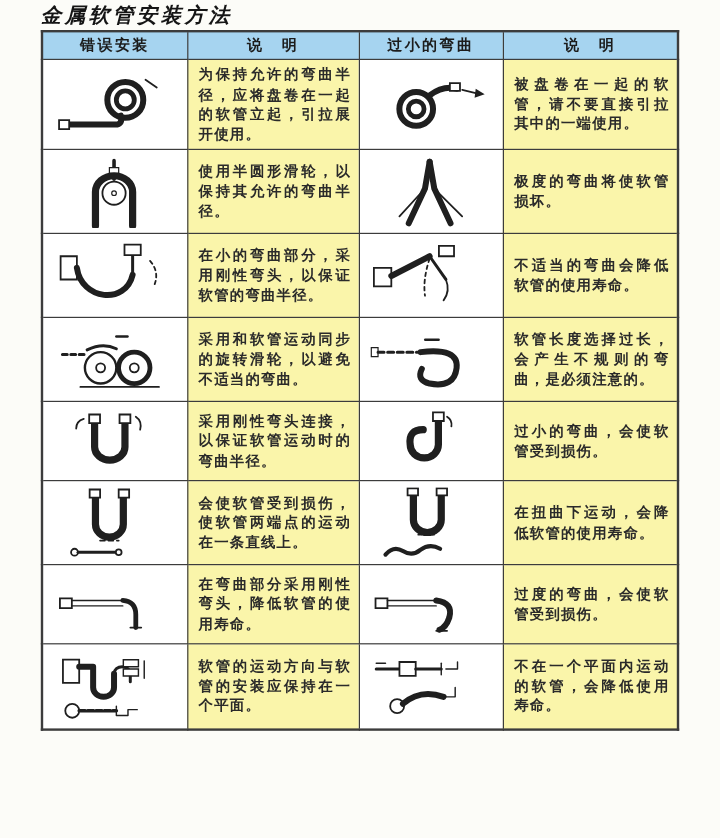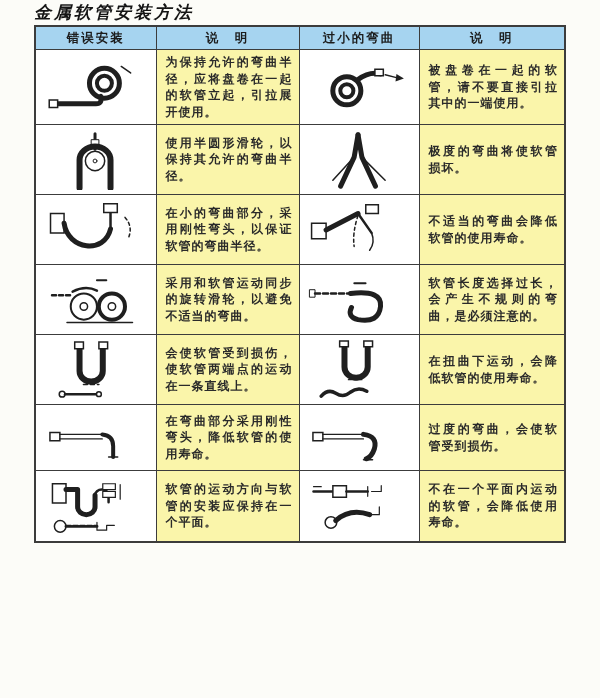--- a/index.html
+++ b/index.html
@@ -175,20 +175,44 @@
           <path class="s" d="M8 24 H46" stroke-width="2.5" stroke-dasharray="5 3"></path>
           <path class="s" d="M50 13 h12" stroke-width="2"></path>
           <path class="s" d="M46 24 Q80 20 78 38 Q76 56 54 52 Q42 49 47 39" stroke-width="5"></path>
         </svg>
       </td>
       <td class="note">
         <span>软管长度选择过长，会产生不规则的弯曲，是必须注意的。</span>
       </td>
     </tr>
 
+    <tr style="height:66px">
+      <td class="ill">
+        <svg class="draw" width="108" height="56" viewBox="0 0 110 62">
+          <path class="s" d="M36 14 V36 A14 12 0 0 0 64 36 V14" stroke-width="6"></path>
+          <rect class="f" x="31" y="6" width="10" height="8" stroke-width="1.5"></rect>
+          <rect class="f" x="59" y="6" width="10" height="8" stroke-width="1.5"></rect>
+          <path class="s" d="M26 10 q-7 2 -7 9" stroke-width="1.5"></path>
+          <path class="s" d="M74 8 q6 4 4 12" stroke-width="1.5"></path>
+        </svg>
+      </td>
+      <td class="note">
+        <span>采用刚性弯头连接，以保证软管运动时的弯曲半径。</span>
+      </td>
+      <td class="ill">
+        <svg class="draw" width="108" height="56" viewBox="0 0 110 62">
+          <path class="s" d="M62 12 V34 A13 12 0 0 1 36 34 Q34 20 48 20" stroke-width="6"></path>
+          <rect class="f" x="57" y="4" width="10" height="8" stroke-width="1.5"></rect>
+          <path class="s" d="M70 8 q5 3 4 9" stroke-width="1.5"></path>
+        </svg>
+      </td>
+      <td class="note">
+        <span>过小的弯曲，会使软管受到损伤。</span>
+      </td>
+    </tr>
 
     <tr style="height:70px">
       <td class="ill">
         <svg class="draw" width="108" height="60" viewBox="0 0 110 62">
           <path class="s" d="M38 8 V32 A12 11 0 0 0 62 32 V8" stroke-width="6"></path>
           <rect class="f" x="33" y="2" width="9" height="7" stroke-width="1.5"></rect>
           <rect class="f" x="58" y="2" width="9" height="7" stroke-width="1.5"></rect>
           <path class="s" d="M42 46 h16" stroke-width="1.5" stroke-dasharray="4 3"></path>
           <circle class="f" cx="20" cy="56" r="3" stroke-width="1.5"></circle>
           <path class="s" d="M23 56 H55" stroke-width="2.5"></path>

